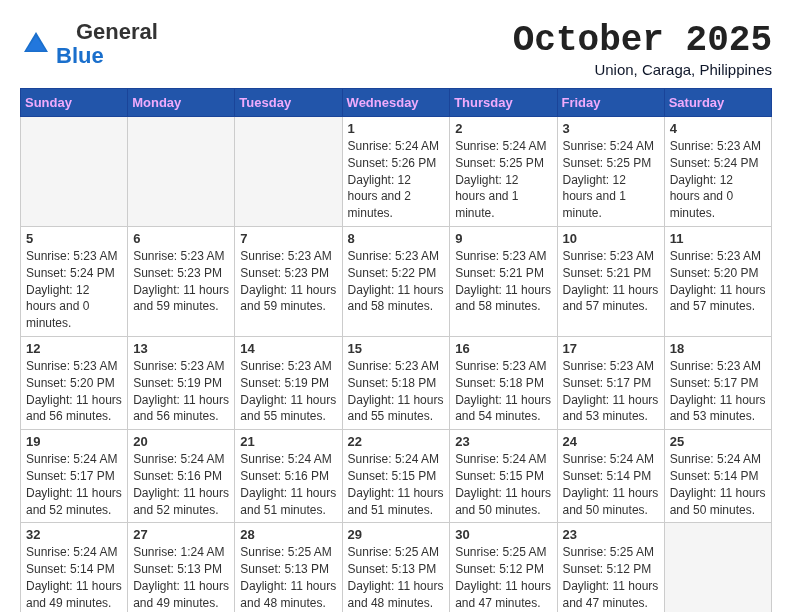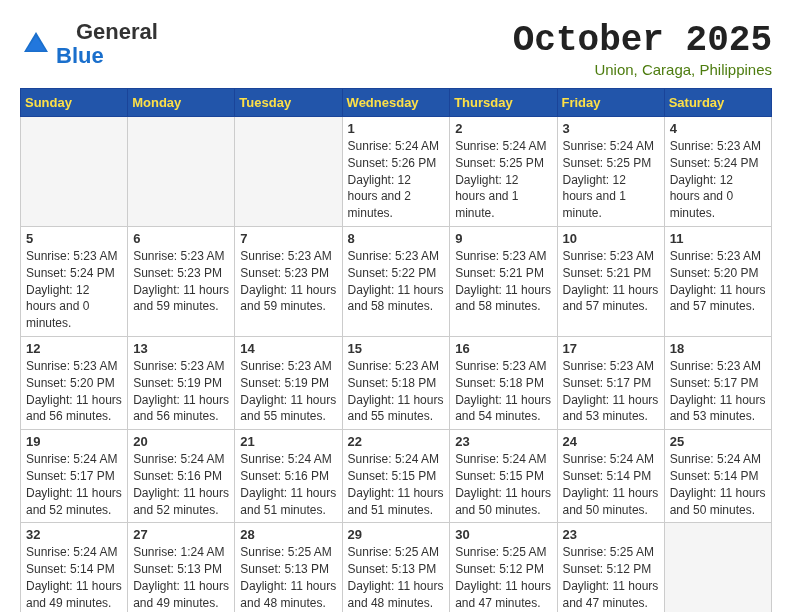--- a/index.html
+++ b/index.html
@@ -36,30 +36,30 @@
       text-align: right;
     }
     .month-title {
       font-size: 36px;
       font-weight: bold;
       color: #222;
       font-family: Liberation Mono, monospace;
     }
     .subtitle {
       font-size: 15px;
-      color: #4d7c0f;
+      color: #0f172a;
     }
     .calendar {
       width: 100%;
       border-collapse: collapse;
       border: 1px solid #ccc;
     }
     .calendar th {
       background: #2255aa;
-      color: #fde047;
+      color: #f0abfc;
       font-size: 13px;
       font-weight: bold;
       padding: 6px 4px;
       text-align: left;
       border: 1px solid #1a4499;
     }
     .calendar td {
       vertical-align: top;
       border: 1px solid #ccc;
       padding: 4px 5px;

